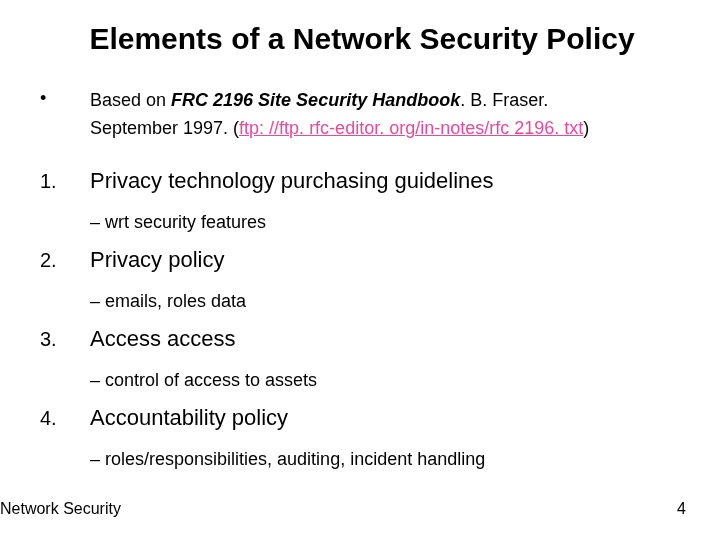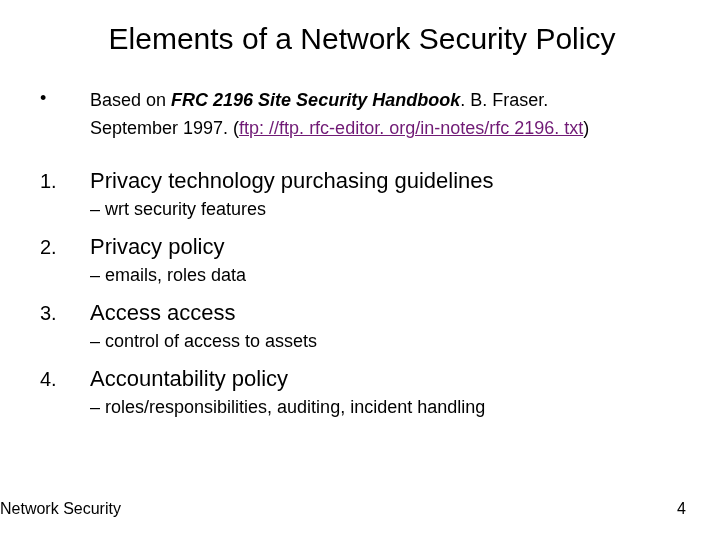--- a/index.html
+++ b/index.html
@@ -18,21 +18,21 @@
     height: 540px;
     box-sizing: border-box;
   }
   .title {
     position: absolute;
     top: 22px;
     left: 4px;
     right: 0;
     text-align: center;
     font-size: 30px;
-    font-weight: 400;
+    font-weight: 700;
   }
   .source-block {
     position: absolute;
     top: 86px;
     left: 40px;
     right: 40px;
   }
   .source-row {
     display: flex;
     align-items: flex-start;
@@ -41,21 +41,21 @@
     width: 50px;
     font-size: 18px;
     line-height: 24px;
   }
   .source-text {
     font-size: 18px;
     line-height: 28px;
   }
   .italic { font-style: italic; font-weight: bold; }
   .link {
-    color: #701a75;
+    color: #ec4899;
     text-decoration: underline;
   }
   .list {
     position: absolute;
     top: 168px;
     left: 40px;
     right: 40px;
   }
   .list-item {
     margin-bottom: 4px;
@@ -67,21 +67,21 @@
   .li-num {
     width: 50px;
     font-size: 20px;
   }
   .li-label {
     font-size: 22px;
   }
   .li-note {
     margin-left: 50px;
     font-size: 18px;
-    margin-top: 5px;
+    margin-top: 18px;
     margin-bottom: 14px;
   }
   .footer-center {
     position: absolute;
     bottom: 22px;
     left: 0;
     right: 0;
     text-align: left;
     font-size: 16px;
   }

